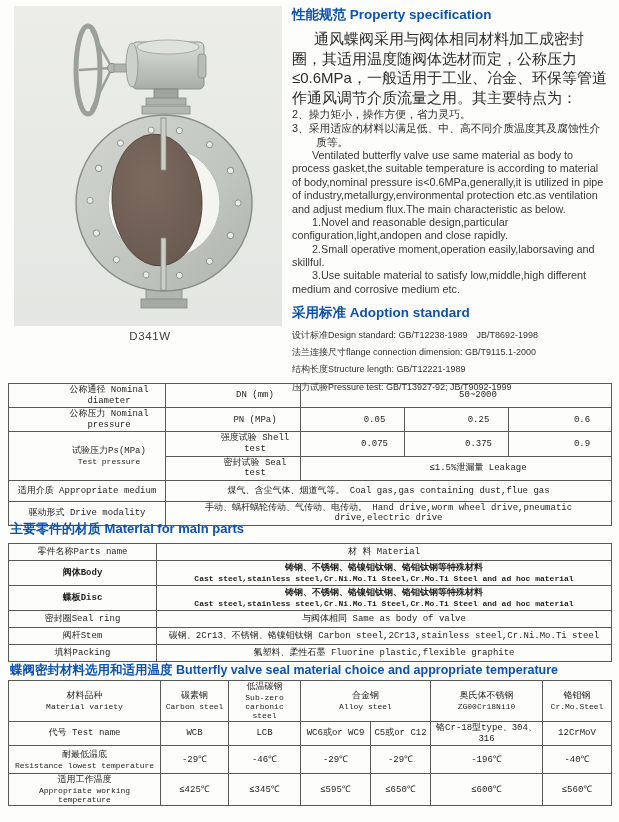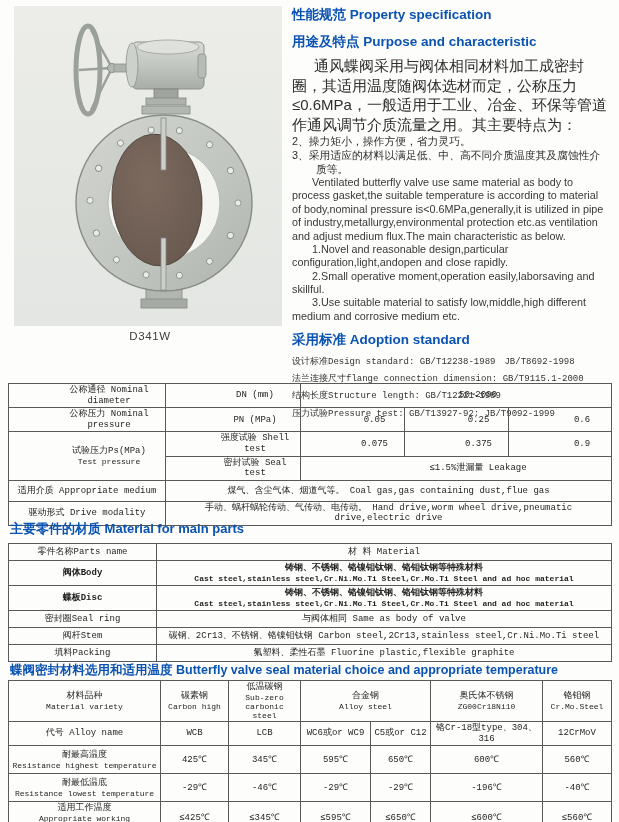--- a/index.html
+++ b/index.html
@@ -18,21 +18,21 @@
   }
   
   .right-col { position:absolute; left:292px; top:2px; width:324px; padding-right:6px; }
   .sec-title {
     color:#0b53b2; font-weight:bold; font-size:13.5px; margin:4px 0 5px 0;
   }
   .cn-intro { font-size:15px; line-height:1.3; margin:2px 0 0 0; text-indent:22px; }
   .cn-point { font-size:10.8px; line-height:1.3; margin:0; padding-left:24px; text-indent:-24px; }
   .en-par  { font-size:10.8px; line-height:1.24; margin:0; text-indent:20px; color:#383838; }
   .std-line {
-    font-family:Liberation Mono, monospace;
+    font-family:Liberation Sans, sans-serif;
     font-size:9px; line-height:1.9; color:#333; white-space:nowrap;
   }
   
   .tbl-heading {
     position:absolute; left:10px; color:#0b53b2; font-weight:bold; font-size:13px;
   }
   
   table.spec {
     position:absolute; left:8px; width:603px;
     border-collapse:collapse; table-layout:fixed;
@@ -146,21 +146,20 @@
       <g fill="#cbcec9" stroke="#878c86" stroke-width="0.8">
         <rect x="149" y="112" width="5" height="52"></rect>
         <rect x="149" y="232" width="5" height="52"></rect>
       </g>
     </svg>
   </div>
   <div class="photo-caption">D341W</div>
 
   <div class="right-col">
     <div class="sec-title">性能规范 Property specification</div>
-    <div class="sec-title" style="margin-top:9px;">用途及特点 Purpose and characteristic</div>
     <p class="cn-intro">通风蝶阀采用与阀体相同材料加工成密封圈，其适用温度随阀体选材而定，公称压力≤0.6MPa，一般适用于工业、冶金、环保等管道作通风调节介质流量之用。其主要特点为：</p>
     <p class="cn-point">2、操力矩小，操作方便，省力灵巧。</p>
     <p class="cn-point">3、采用适应的材料以满足低、中、高不同介质温度其及腐蚀性介质等。</p>
     <p class="en-par">Ventilated butterfly valve use same material as body to process gasket,the suitable temperature is according to material of body,nominal pressure is&lt;0.6MPa,generally,it is utilized in pipe of industry,metallurgy,environmental protection etc.as ventilation and adjust medium flux.The main characteristic as below.</p>
     <p class="en-par">1.Novel and reasonable design,particular configuration,light,andopen and close rapidly.</p>
     <p class="en-par">2.Small operative moment,operation easily,laborsaving and skillful.</p>
     <p class="en-par">3.Use suitable material to satisfy low,middle,high different medium and corrosive medium etc.</p>
     <div class="sec-title" style="margin-top:8px;">采用标准 Adoption standard</div>
     <div class="std-line">设计标准Design standard: GB/T12238-1989　JB/T8692-1998</div>
     <div class="std-line">法兰连接尺寸flange connection dimension: GB/T9115.1-2000</div>
@@ -266,62 +265,50 @@
         <col style="width:69px">
     </colgroup>
     <tbody>
         <tr class="h32">
       <td>
         <div class="cn">材料品种</div>
         <div class="en">Material variety</div>
       </td>
       <td>
         <div class="cn">碳素钢</div>
-        <div class="en">Carbon high</div>
+        <div class="en">Carbon steel</div>
       </td>
       <td>
         <div class="cn">低温碳钢</div>
         <div class="en">Sub-zero carbonic steel</div>
       </td>
       <td colspan="2">
         <div class="cn">合金钢</div>
         <div class="en">Alloy steel</div>
       </td>
       <td>
         <div class="cn">奥氏体不锈钢</div>
         <div class="en">ZG00Cr18Ni10</div>
       </td>
       <td>
         <div class="cn">铬钼钢</div>
         <div class="en">Cr.Mo.Steel</div>
       </td>
     </tr>
     <tr class="h22">
-      <td>代号 Alloy name</td>
+      <td>代号 Test name</td>
       <td>WCB</td>
       <td>LCB</td>
       <td class="sm2">WC6或or WC9</td>
       <td class="sm2">C5或or C12</td>
       <td class="sm2">铬Cr-18型type、304、316</td>
       <td>12CrMoV</td>
     </tr>
     <tr class="h28">
       <td>
-        <div class="cn">耐最高温度</div>
-        <div class="en">Resistance highest temperature</div>
-      </td>
-      <td>425℃</td>
-      <td>345℃</td>
-      <td>595℃</td>
-      <td>650℃</td>
-      <td>600℃</td>
-      <td>560℃</td>
-    </tr>
-    <tr class="h28">
-      <td>
         <div class="cn">耐最低温底</div>
         <div class="en">Resistance lowest temperature</div>
       </td>
       <td>-29℃</td>
       <td>-46℃</td>
       <td>-29℃</td>
       <td>-29℃</td>
       <td>-196℃</td>
       <td>-40℃</td>
     </tr>

